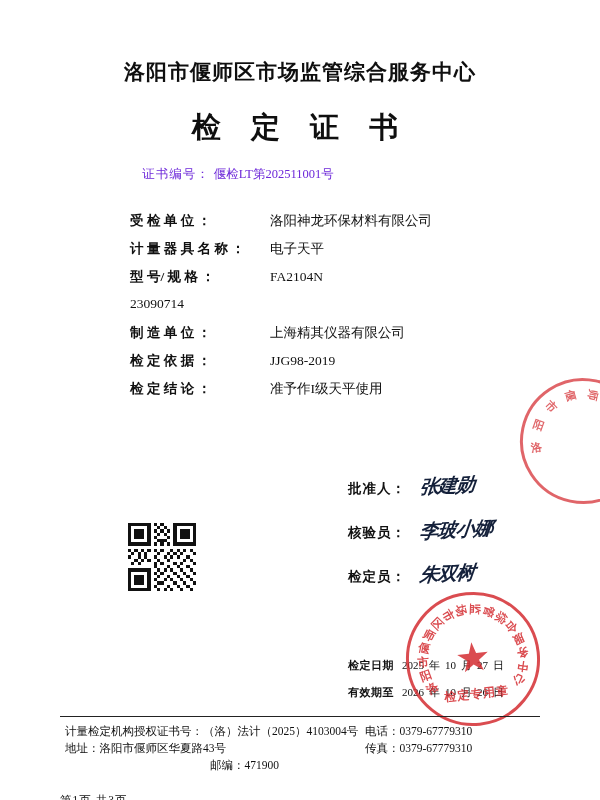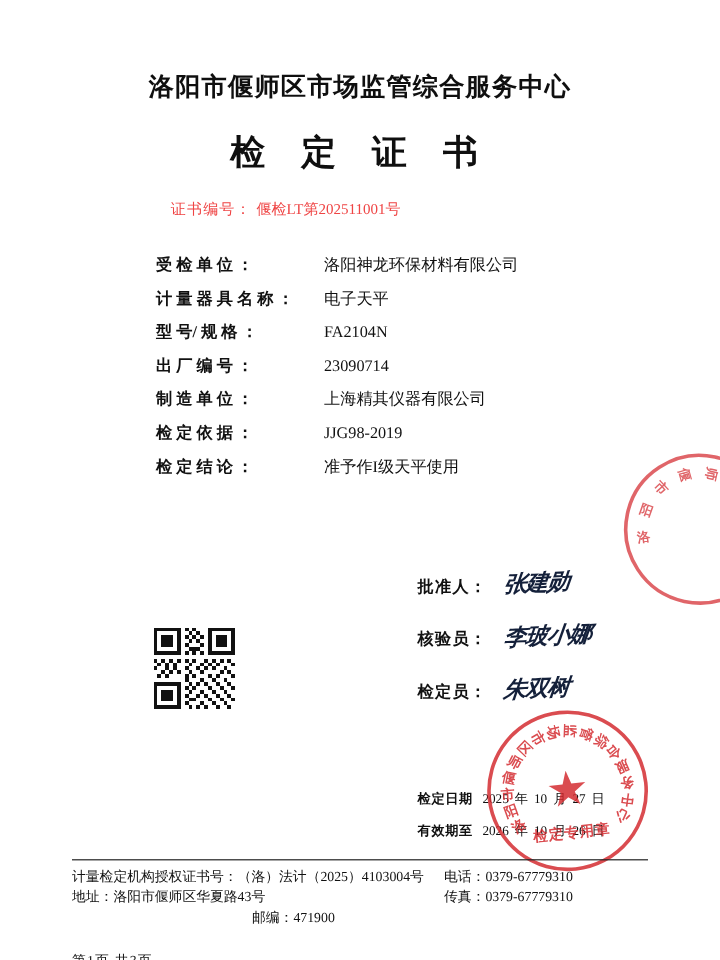--- a/index.html
+++ b/index.html
@@ -47,21 +47,21 @@
     color: #0f0f0f;
     font-family: "DejaVu Serif", serif;
   }
   .cert-no {
     position: absolute;
     top: 166px;
     left: 0;
     width: 476px;
     text-align: center;
     font-size: 12.5px;
-    color: #ef4444;
+    color: #6d28d9;
   }
   .cert-no .label {
     letter-spacing: 1px;
   }
   .cert-no .value {
     margin-left: 4px;
   }
 
   
   .fields {
@@ -165,21 +165,21 @@
     left: 60px;
     top: 716px;
     width: 480px;
     border-top: 1px solid #222;
     padding-top: 6px;
     font-size: 11.5px;
     color: #111;
   }
   .footer-row {
     display: flex;
-    justify-content: space-between;
+    justify-content: center;
     line-height: 17px;
   }
   .footer-left { width: 300px; }
   .footer-right { width: 170px; text-align: left; }
   .footer-page {
     text-align: left;
     margin-top: 19px;
     font-size: 11.5px;
     letter-spacing: 1px;
   }
@@ -262,21 +262,20 @@
     </div>
     <div class="field-row">
       <div class="field-label">计 量 器 具 名 称 ：</div>
       <div class="field-value">电子天平</div>
     </div>
     <div class="field-row">
       <div class="field-label">型 号/ 规 格 ：</div>
       <div class="field-value">FA2104N</div>
     </div>
     <div class="field-row">
-      <div class="field-label">出 厂 编 号 ：</div>
       <div class="field-value">23090714</div>
     </div>
     <div class="field-row">
       <div class="field-label">制 造 单 位 ：</div>
       <div class="field-value">上海精其仪器有限公司</div>
     </div>
     <div class="field-row">
       <div class="field-label">检 定 依 据 ：</div>
       <div class="field-value">JJG98-2019</div>
     </div>

